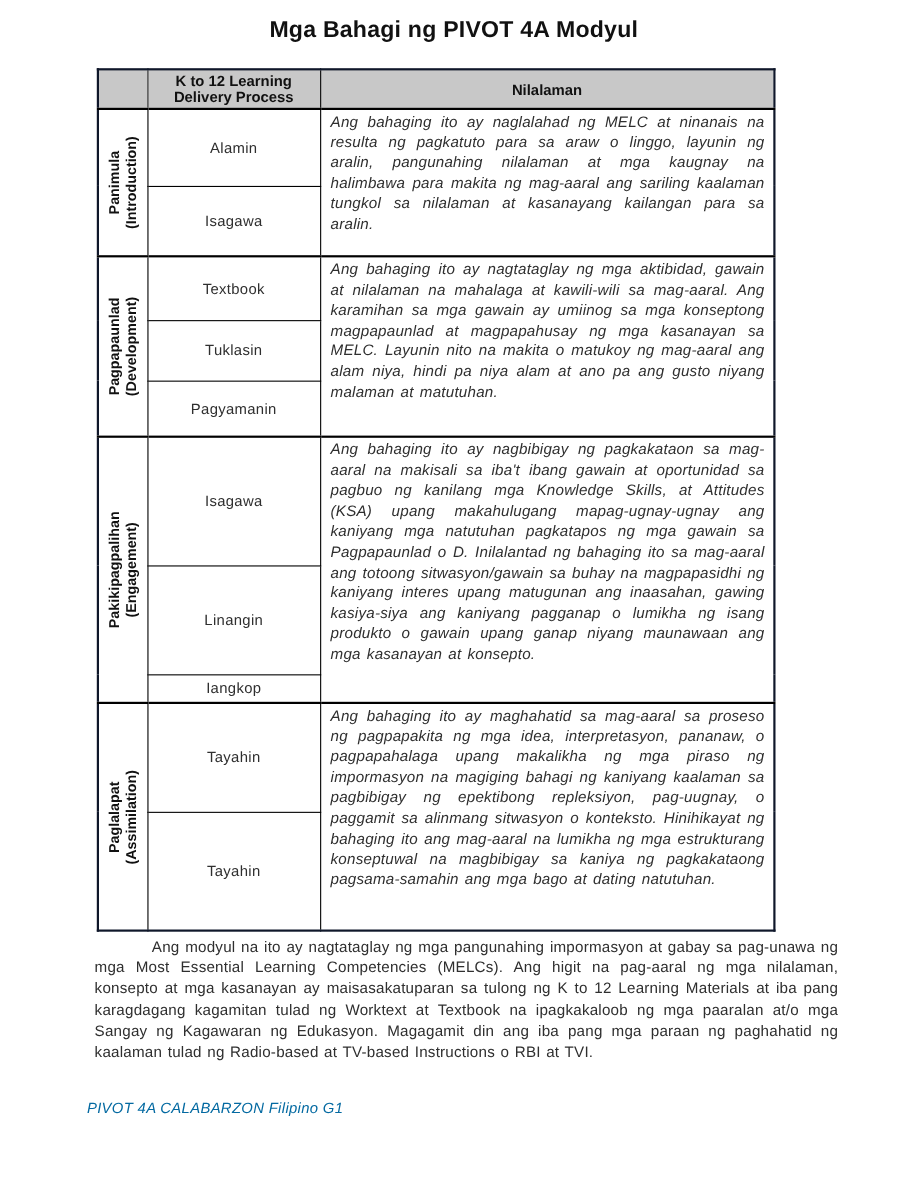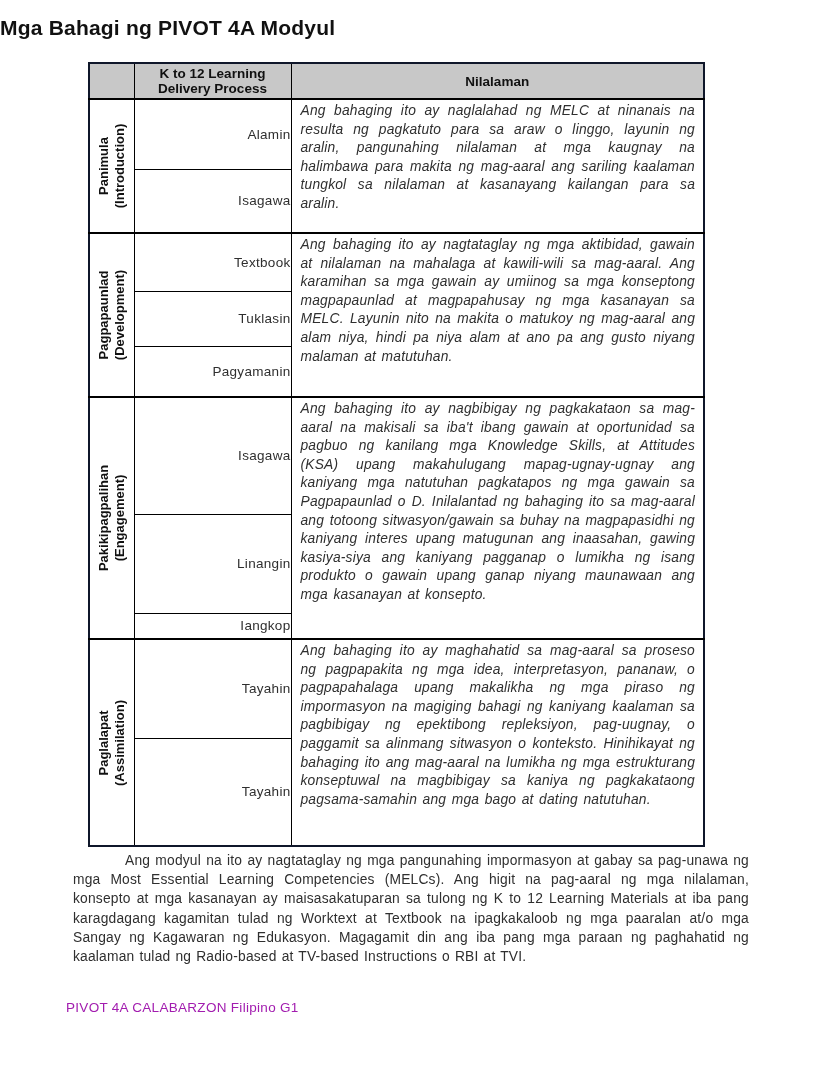--- a/index.html
+++ b/index.html
@@ -7,20 +7,21 @@
   body {
     width: 825px; height: 1075px;
     position: relative;
     font-family: "Liberation Sans", sans-serif;
     color: #2f2f2f;
     overflow: hidden;
   }
   .page-title {
     position: absolute;
     top: 16px; left: 0; width: 825px;
+    text-align: center;
     font-size: 21px;
     font-weight: bold;
     color: #111111;
     letter-spacing: 0.2px;
   }
   table.module-table {
     position: absolute;
     left: 88px; top: 62px;
     width: 615px;
     border-collapse: collapse;
@@ -59,54 +60,55 @@
     white-space: nowrap;
     text-align: center;
     font-weight: bold;
     font-size: 13px;
     line-height: 16px;
     color: #111;
   }
   .rot span { display: block; }
 
   td.step-cell {
-    text-align: right;
+    text-align: center;
     vertical-align: middle;
     font-size: 13.5px;
     color: #2f2f2f;
     letter-spacing: 0.3px;
   }
   td.content-cell {
     vertical-align: top;
     text-align: justify;
     padding: 2px 8px 2px 9px;
     font-size: 13.8px;
     line-height: 18.6px;
     letter-spacing: 0.2px;
     word-spacing: 1.5px;
     color: #2f2f2f;
     font-style: italic;
   }
   .closing-paragraph {
     position: absolute;
-    left: 73px; top: 851px;
+    left: 86px; top: 851px;
     width: 676px;
     text-align: justify;
     text-indent: 52px;
     font-size: 13.8px;
     line-height: 19.2px;
     letter-spacing: 0.2px;
     word-spacing: 1px;
     color: #2f2f2f;
   }
   .page-footer {
     position: absolute;
-    left: 66px; top: 1000px;
+    left: 79px; top: 1000px;
     font-size: 13.5px;
-    color: #a21caf;
+    font-style: italic;
+    color: #0369a1;
     letter-spacing: 0.3px;
   }
 </style>
 </head>
 <body>
 
 <h1 class="page-title">Mga Bahagi ng PIVOT 4A Modyul</h1>
 
 <table class="module-table">
   <colgroup>

